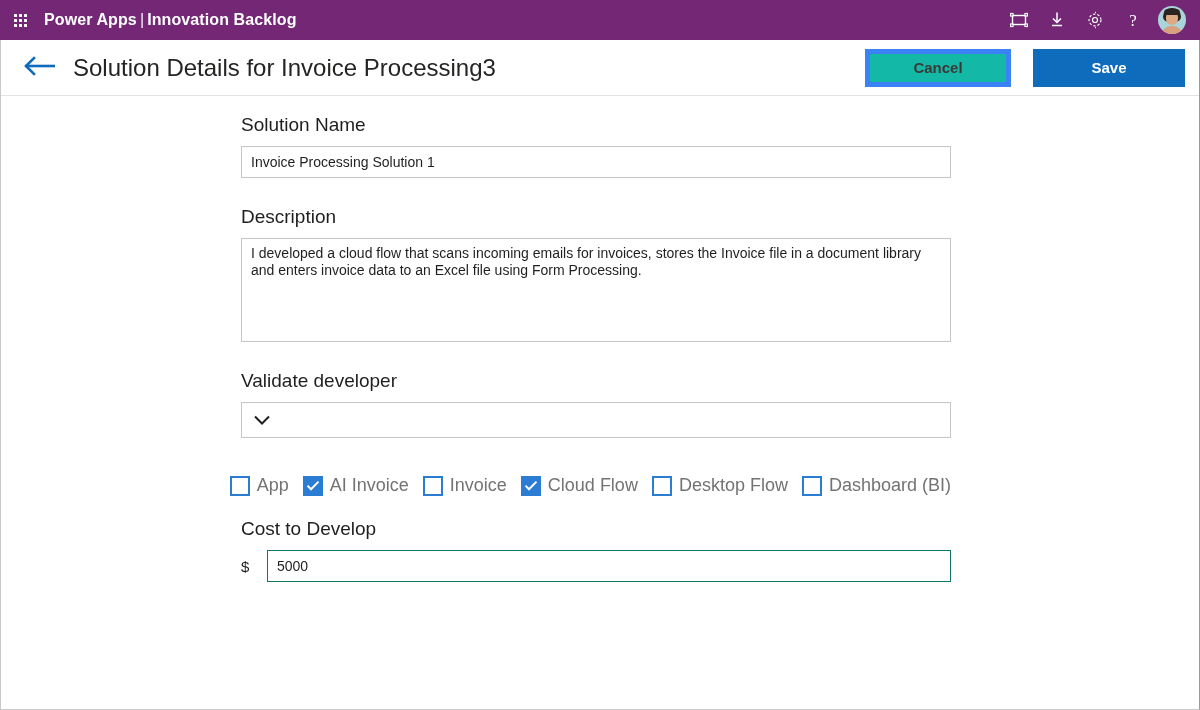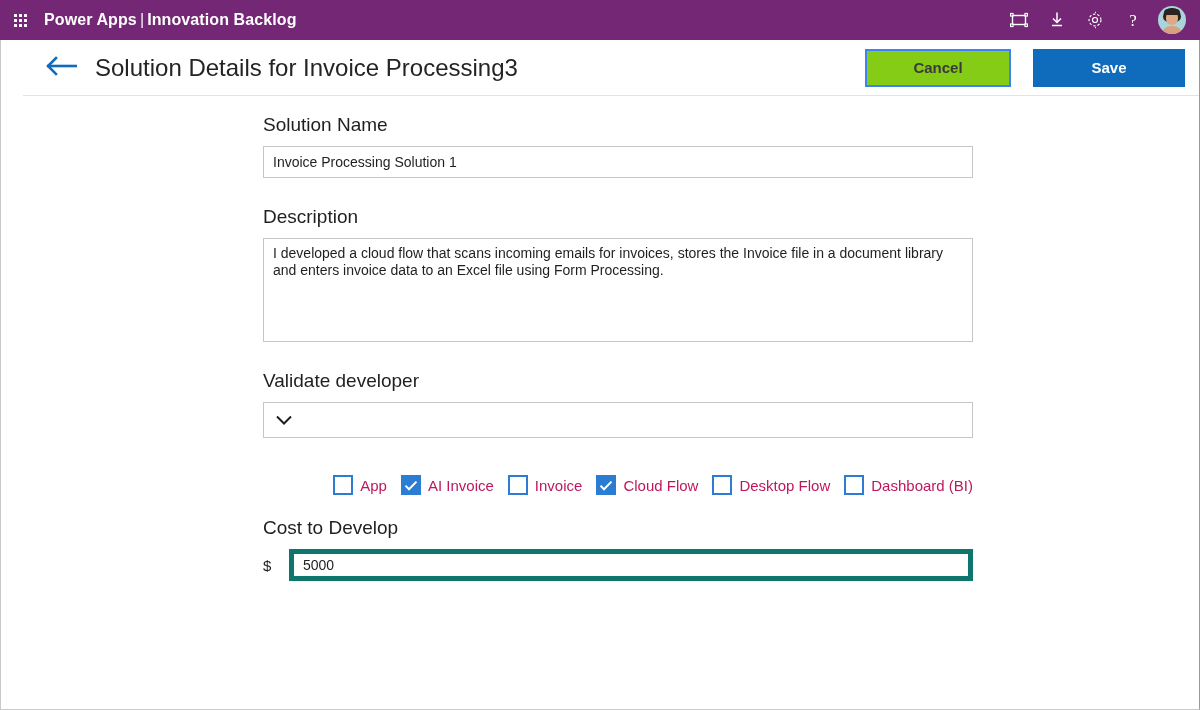--- a/index.html
+++ b/index.html
@@ -126,21 +126,20 @@
   
   .app-frame {
     height: 670px;
     border-left: 1px solid #c9c9c9;
     border-right: 1px solid #9a9a9a;
     border-bottom: 1px solid #c9c9c9;
     box-sizing: border-box;
     background: #ffffff;
     display: flex;
     flex-direction: column;
-    padding-left: 22px;
   }
 
   
   .cmd-bar {
     height: 56px;
     flex: 0 0 auto;
     border-bottom: 1px solid #e6e1e6;
     display: flex;
     align-items: center;
     padding: 0 14px 0 18px;
@@ -168,22 +167,22 @@
     min-width: 146px;
     font-size: 15px;
     font-weight: bold;
     display: inline-flex;
     align-items: center;
     justify-content: center;
     box-sizing: border-box;
     cursor: pointer;
   }
   .btn-cancel {
-    background: #84cc16;
-    border: 2px solid #3b82f6;
+    background: #14b8a6;
+    border: 5px solid #3b82f6;
     color: #3b3a39;
     margin-right: 22px;
     margin-left: 20px;
   }
   .btn-save {
     background: #0f6cbd;
     border: 1px solid #0f6cbd;
     color: #ffffff;
     min-width: 152px;
   }
@@ -280,43 +279,43 @@
     align-items: center;
     justify-content: center;
   }
   .cb-box.checked {
     background: #2b7cd3;
     border-color: #2b7cd3;
   }
   .cb-box .tick { display: none; }
   .cb-box.checked .tick { display: block; }
   .cb-label {
-    font-size: 15px;
-    color: #be185d;
+    font-size: 18px;
+    color: #737373;
     margin-left: 7px;
     white-space: nowrap;
   }
 
   
   .cost-row {
     width: 710px;
     margin-left: 240px;
     display: flex;
     align-items: center;
   }
   .cost-prefix {
     font-size: 15px;
     color: #201f1e;
     width: 26px;
     flex: 0 0 auto;
   }
   .cost-input {
     flex: 1 1 auto;
     height: 32px;
-    border: 5px solid #0f766e;
+    border: 1px solid #0f766e;
     box-sizing: border-box;
     font-size: 14px;
     color: #201f1e;
     padding: 0 9px;
     display: flex;
     align-items: center;
     background: #ffffff;
   }
 </style>
 </head>

